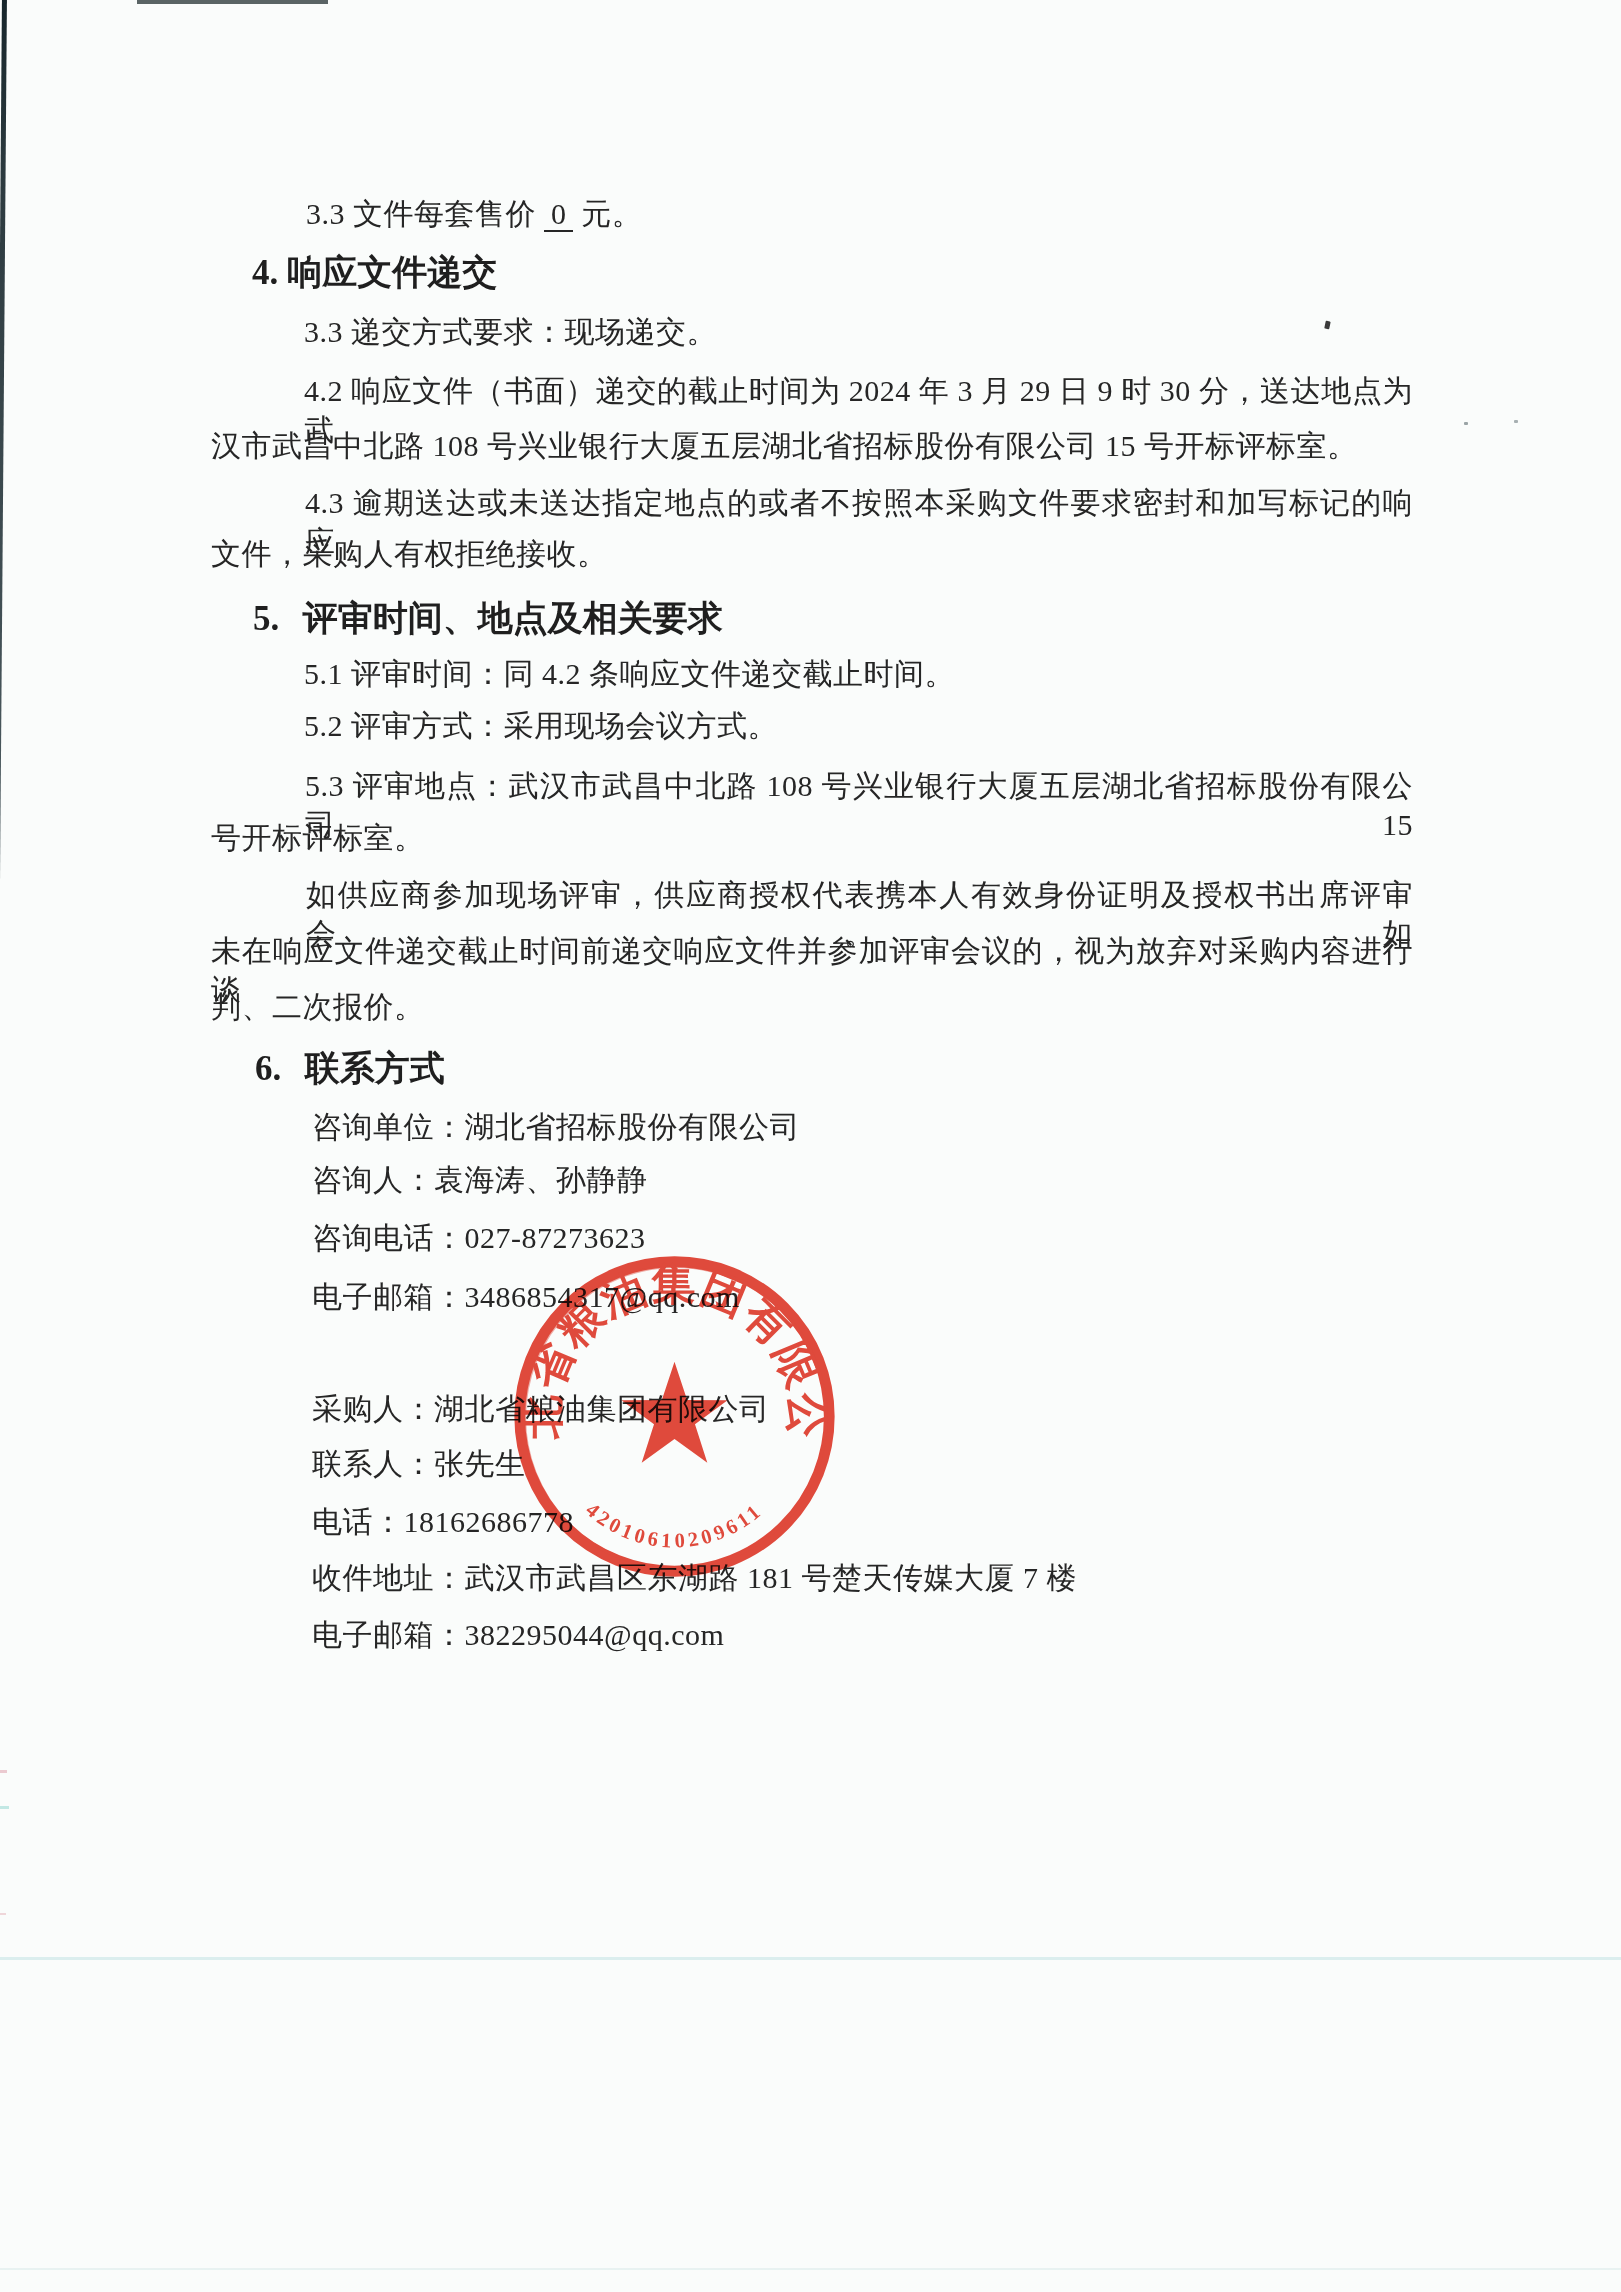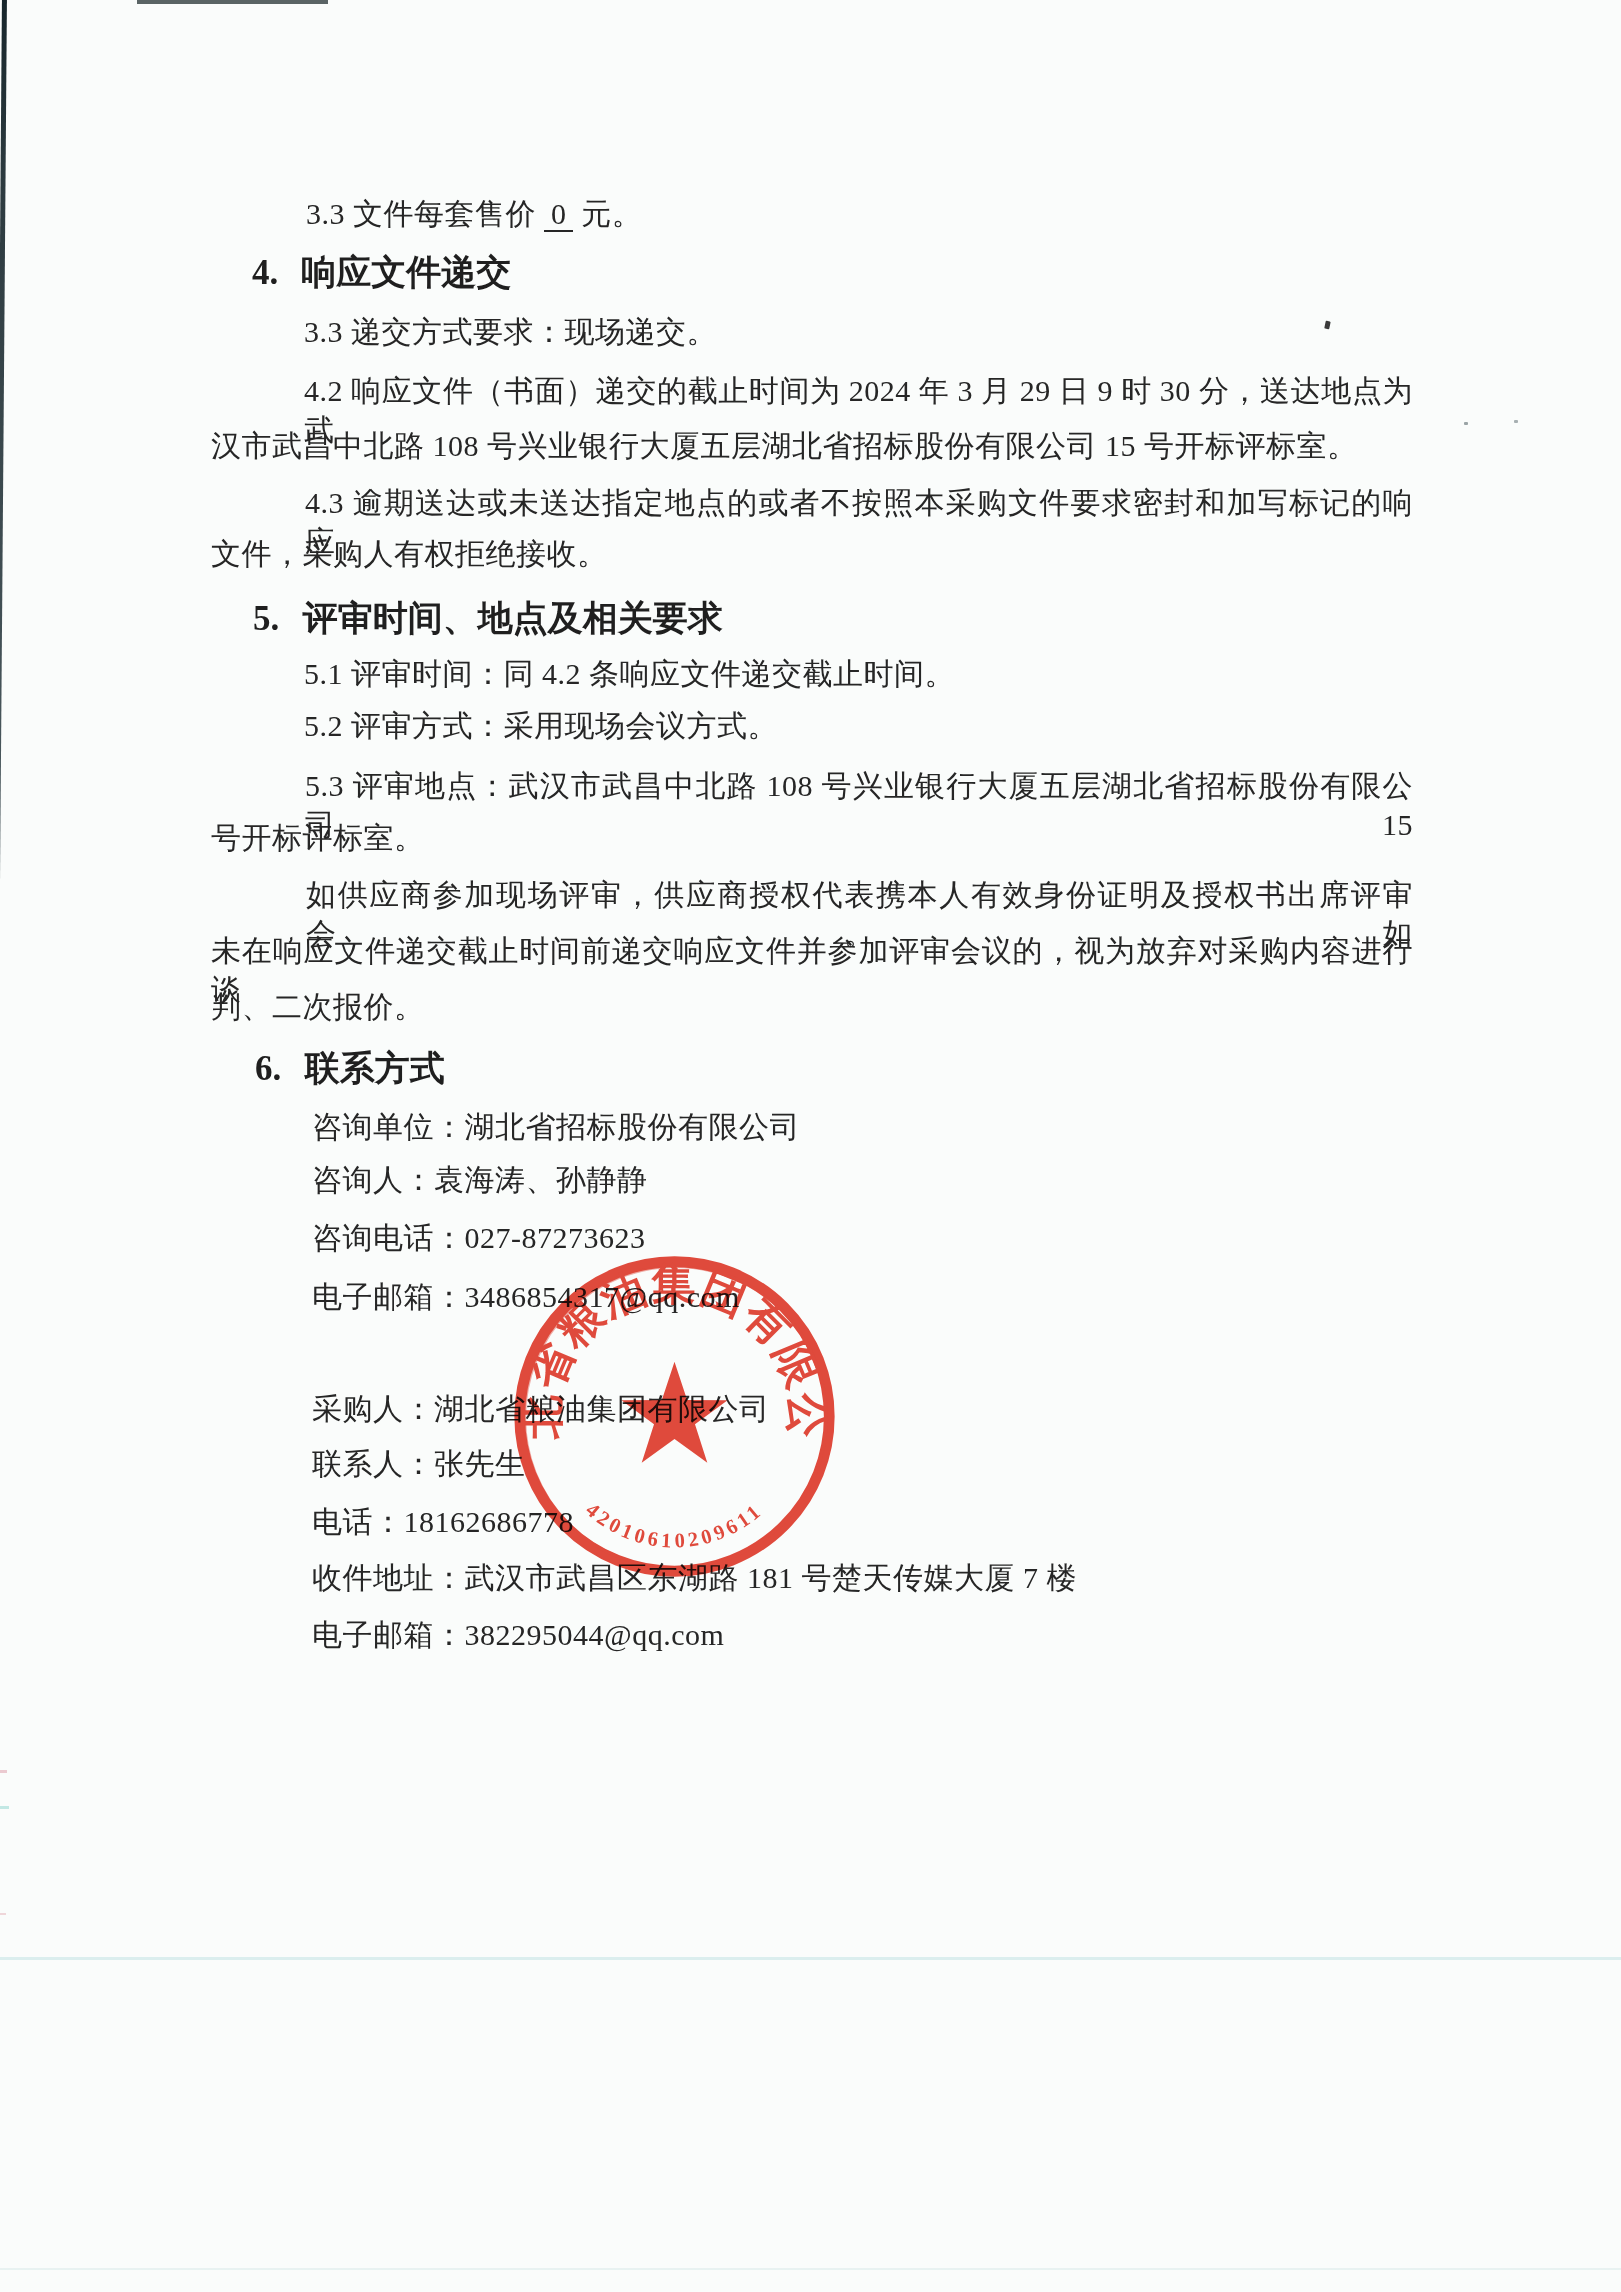--- a/index.html
+++ b/index.html
@@ -27,21 +27,21 @@
   }
   .heading{
     position:absolute;
     font-size:35px;
     font-weight:700;
     line-height:45px;
     white-space:pre;
     color:#1f1f1f;
   }
   .heading .hnum{display:inline-block;}
-  .heading .hgap-sm{margin-left:23px;}
+  .heading .hgap-sm{margin-left:9px;}
   .heading .hgap-lg{margin-left:23.5px;}
   .price-underline{
     border-bottom:2px solid #262626;
     padding:0 6.9px;
   }
   
   .edge-line{
     position:absolute;
     left:2px;top:-7.8px;
     width:4.9px;height:2313px;

